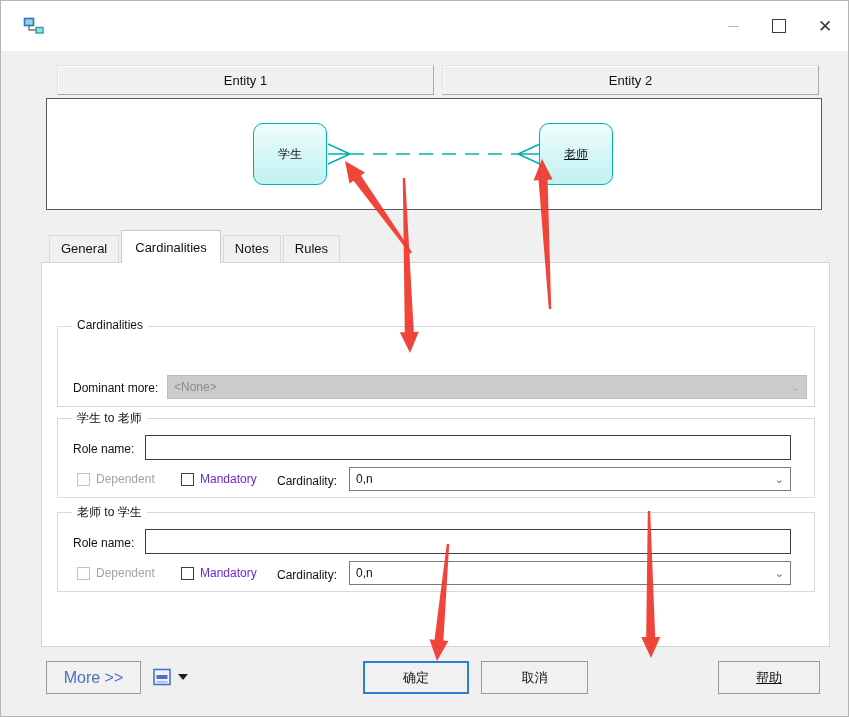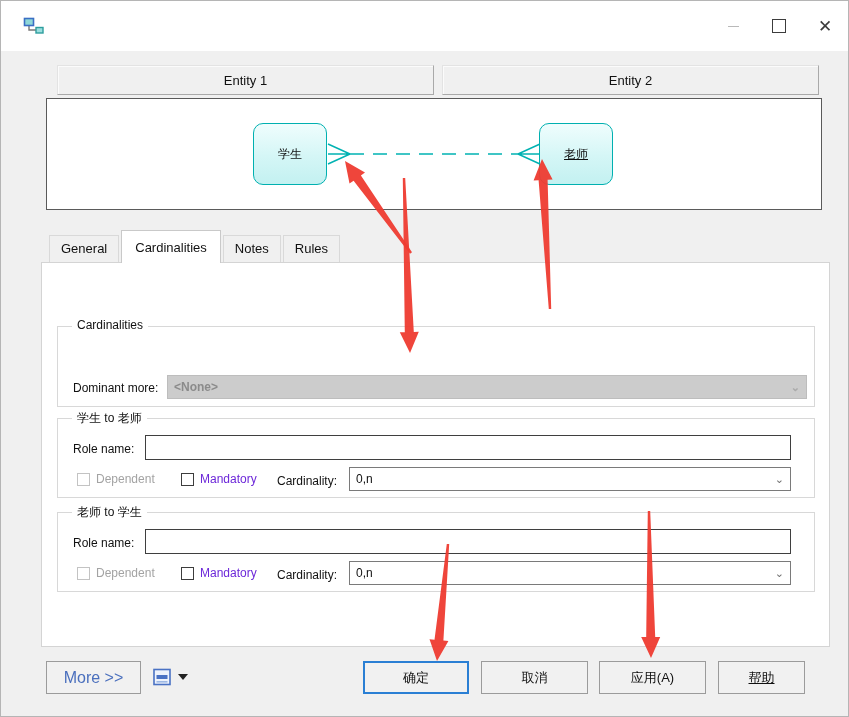--- a/index.html
+++ b/index.html
@@ -63,21 +63,21 @@
   .checkbox{width:13px;height:13px;border:1px solid #3d3d3d;background:#fff;margin-right:6px;box-sizing:border-box;flex:none;}
   .checkbox-opt.disabled{color:#a3a3a3;}
   .checkbox-opt.disabled .checkbox{border-color:#c3c3c3;}
   
   .btn{position:absolute;top:660px;height:33px;background:#f1f1f1;border:1px solid #9b9b9b;
       display:flex;align-items:center;justify-content:center;font-size:13px;color:#111;box-sizing:border-box;}
   #btn-more{left:45px;width:95px;font-size:16px;color:#4a6fbd;}
   #btn-ok{left:362px;width:106px;border:2px solid #2a7fd4;}
   #btn-cancel{left:480px;width:107px;}
   #btn-apply{left:598px;width:107px;}
-  #btn-help{left:717px;width:87px;text-decoration:underline;}
+  #btn-help{left:717px;width:102px;text-decoration:underline;}
   .props-icon-btn{position:absolute;left:151px;top:666px;width:20px;height:20px;}
   .drop-arrow{position:absolute;left:177px;top:673px;width:0;height:0;
       border-left:5px solid transparent;border-right:5px solid transparent;border-top:6px solid #222;}
   
   #annotations{position:absolute;left:0;top:0;width:849px;height:717px;pointer-events:none;z-index:9;}
 </style>
 </head>
 <body>
 
 <div class="window">
@@ -139,21 +139,21 @@
   </div>
   <div class="radio-opt" style="left:288px;top:350px;">
     <span class="radio-circle"></span>
     <span>Many - one</span>
   </div>
   <div class="radio-opt checked" style="left:403px;top:350px;">
     <span class="radio-circle"></span>
     <span>Many - many</span>
   </div>
   <div class="field-label" style="left:72px;top:380px;z-index:2;">Dominant more:</div>
-  <div class="combo disabled" style="left:166px;top:374px;width:640px;height:24px;z-index:2;font-weight:bold;">
+  <div class="combo disabled" style="left:166px;top:374px;width:640px;height:24px;z-index:2;">
     <span>&lt;None&gt;</span>
     <span class="chev">⌄</span>
   </div>
 
   <div class="groupbox" style="top:417px;height:80px;z-index:2;">
     <span class="group-label">学生 to 老师</span>
   </div>
   <div class="field-label" style="left:72px;top:441px;z-index:2;">Role name:</div>
   <input class="text-input" style="left: 144px; top: 434px; width: 646px; height: 25px; z-index: 2;" value="">
   <div class="checkbox-opt disabled" style="left:76px;top:471px;z-index:2;">
@@ -191,21 +191,20 @@
 
   <div class="btn" id="btn-more">More &gt;&gt;</div>
   <svg class="props-icon-btn" viewBox="0 0 20 20">
     <rect x="2" y="2.5" width="16" height="15" fill="#eef3fc" stroke="#4a72c4" stroke-width="1.6"></rect>
     <rect x="4.5" y="8" width="11" height="4" fill="#4a72c4"></rect>
     <rect x="4.5" y="14" width="11" height="1.6" fill="#9db8e4"></rect>
   </svg>
   <div class="drop-arrow"></div>
   <div class="btn" id="btn-ok">确定</div>
   <div class="btn" id="btn-cancel">取消</div>
-  <div class="btn" id="btn-apply">应用(A)</div>
   <div class="btn" id="btn-help">帮助</div>
 
   <svg id="annotations" viewBox="0 0 849 717">
       <polygon points="411.0,251.3 359.9,174.4 364.0,171.5 344.0,160.0 348.5,182.6 352.6,179.7 409.0,252.7" fill="#ee3b30" opacity="0.95"></polygon>
       <polygon points="550.2,307.9 546.6,178.7 551.6,178.5 541.0,158.0 532.6,179.5 537.6,179.2 547.8,308.1" fill="#ee3b30" opacity="0.95"></polygon>
       <polygon points="401.8,177.0 403.8,331.2 398.8,331.3 409.0,352.0 417.8,330.7 412.8,330.9 404.2,177.0" fill="#ee3b30" opacity="0.95"></polygon>
       <polygon points="445.8,542.9 433.5,638.7 428.5,638.2 436.0,660.0 447.4,640.0 442.4,639.5 448.2,543.1" fill="#ee3b30" opacity="0.95"></polygon>
       <polygon points="646.8,510.0 645.2,636.1 640.2,636.1 650.0,657.0 659.2,635.9 654.2,635.9 649.2,510.0" fill="#ee3b30" opacity="0.95"></polygon>
     </svg>
 </div>

